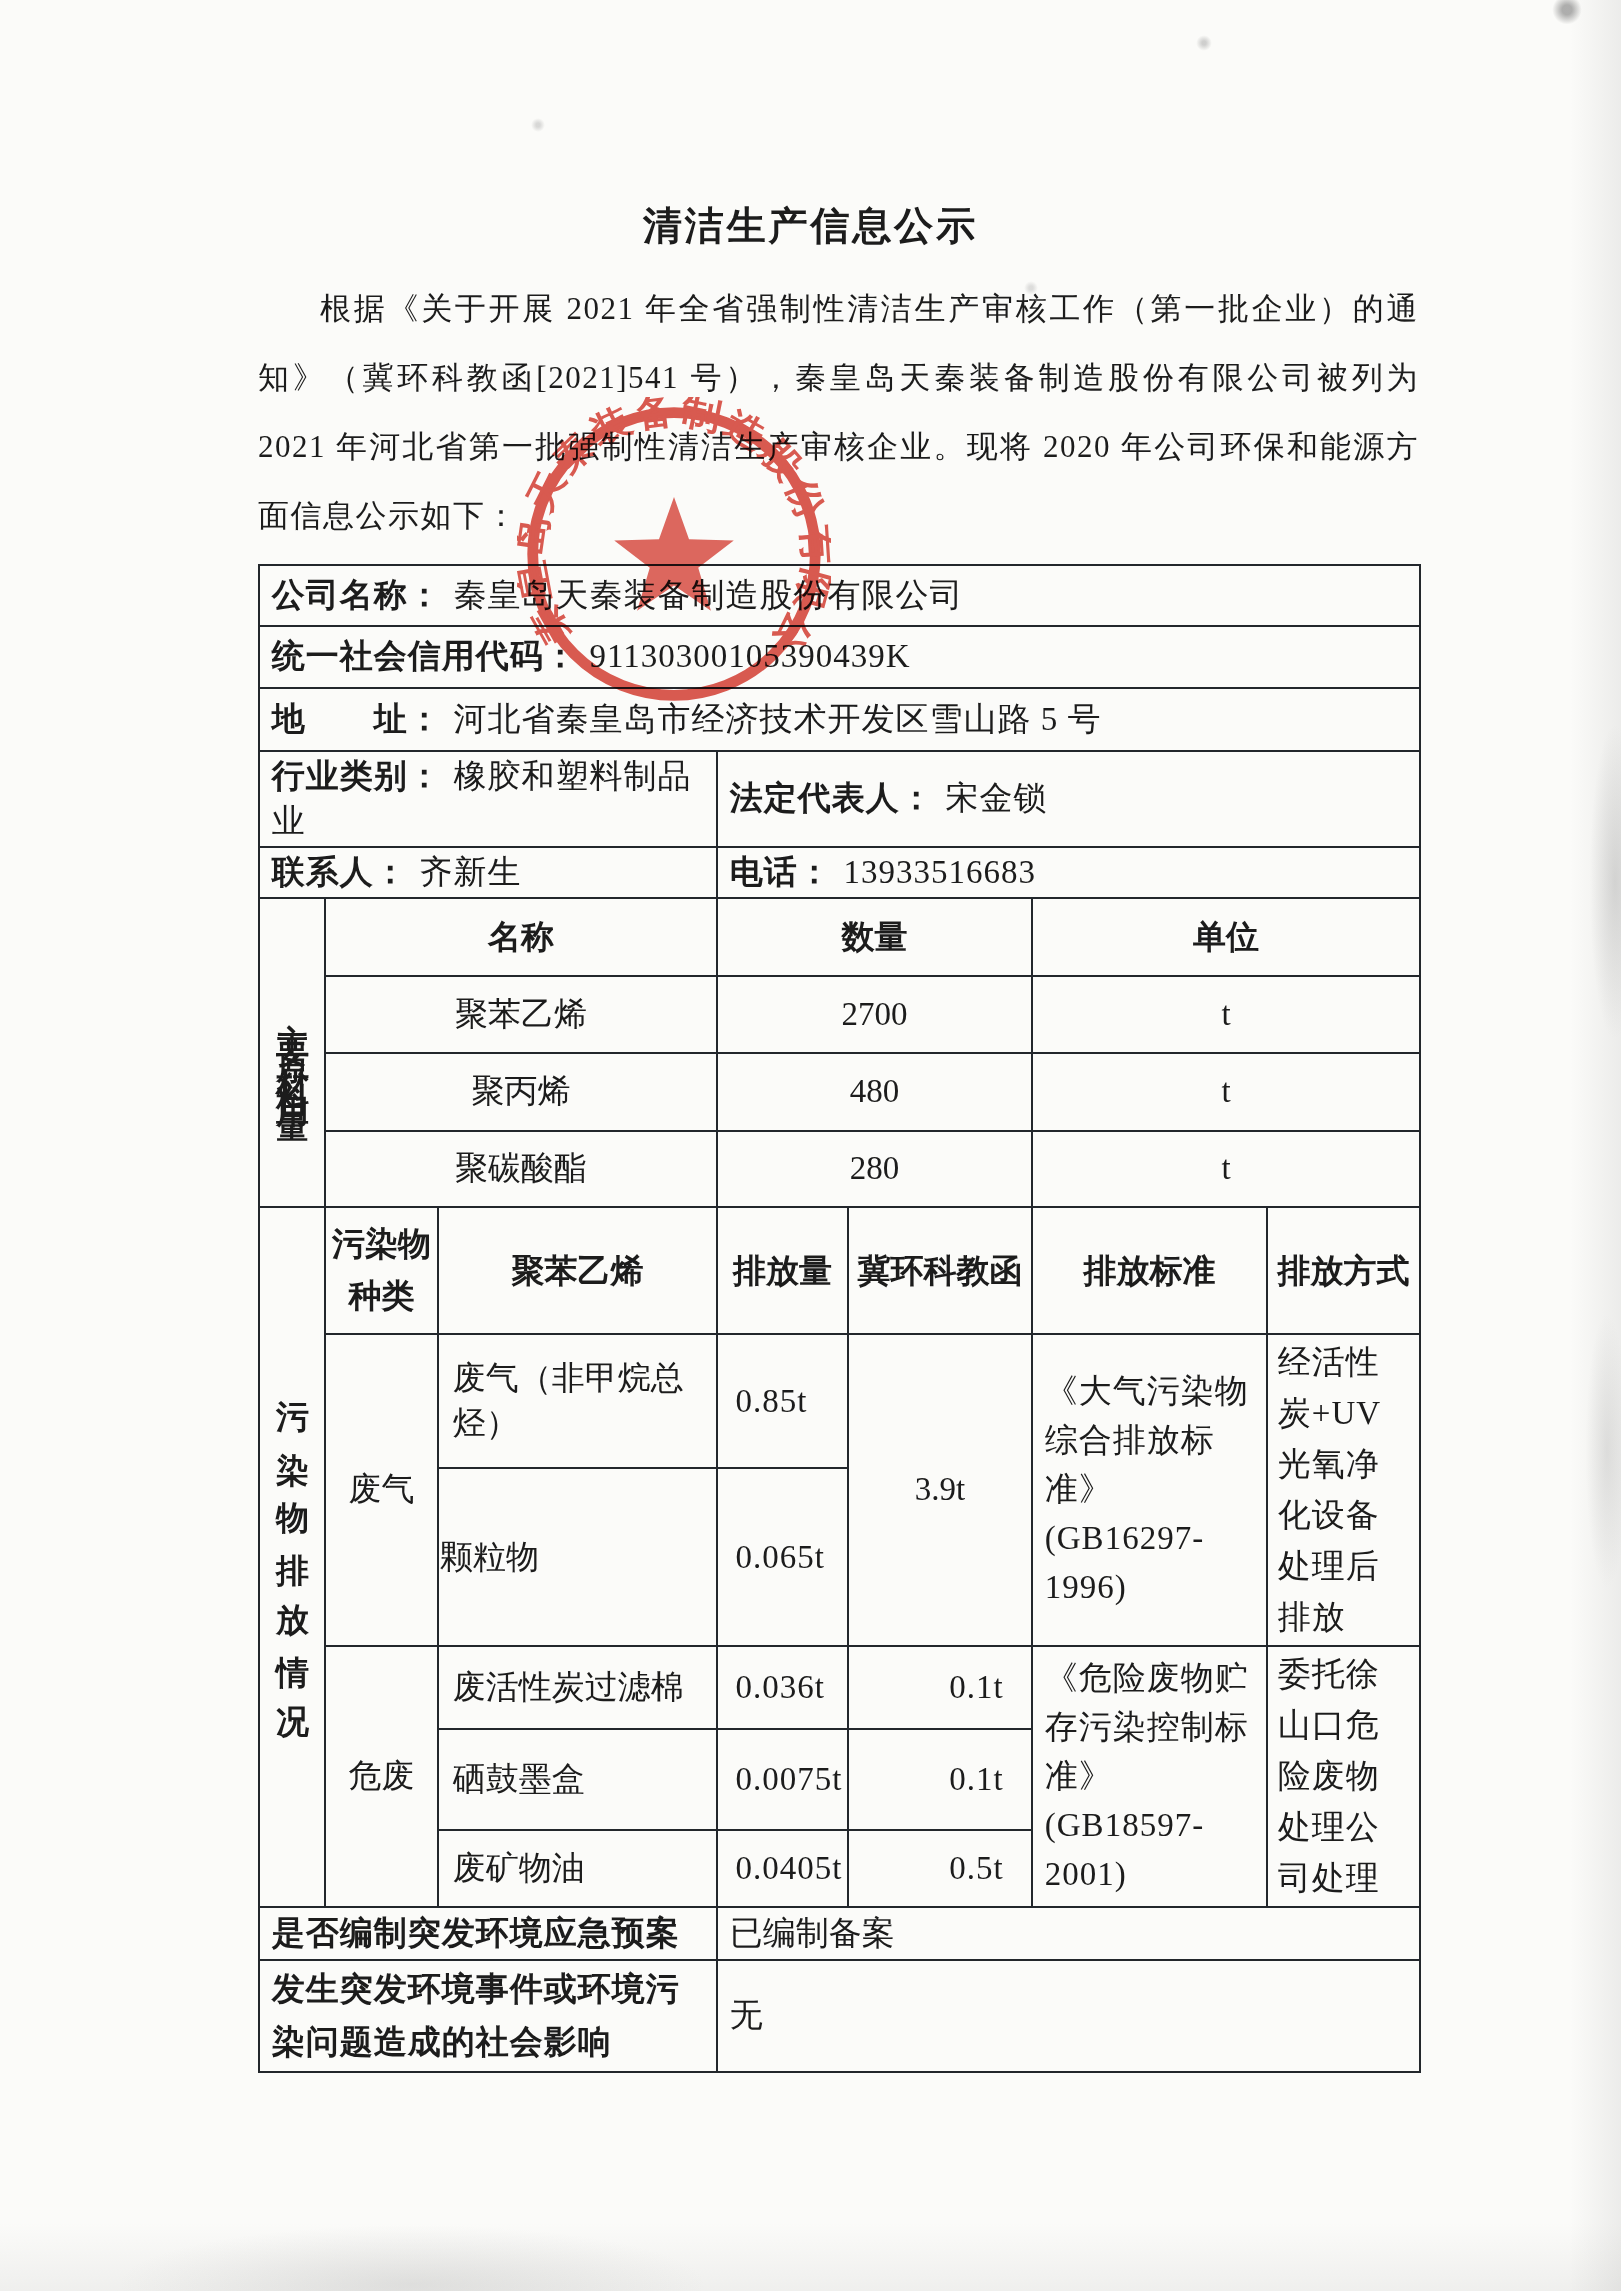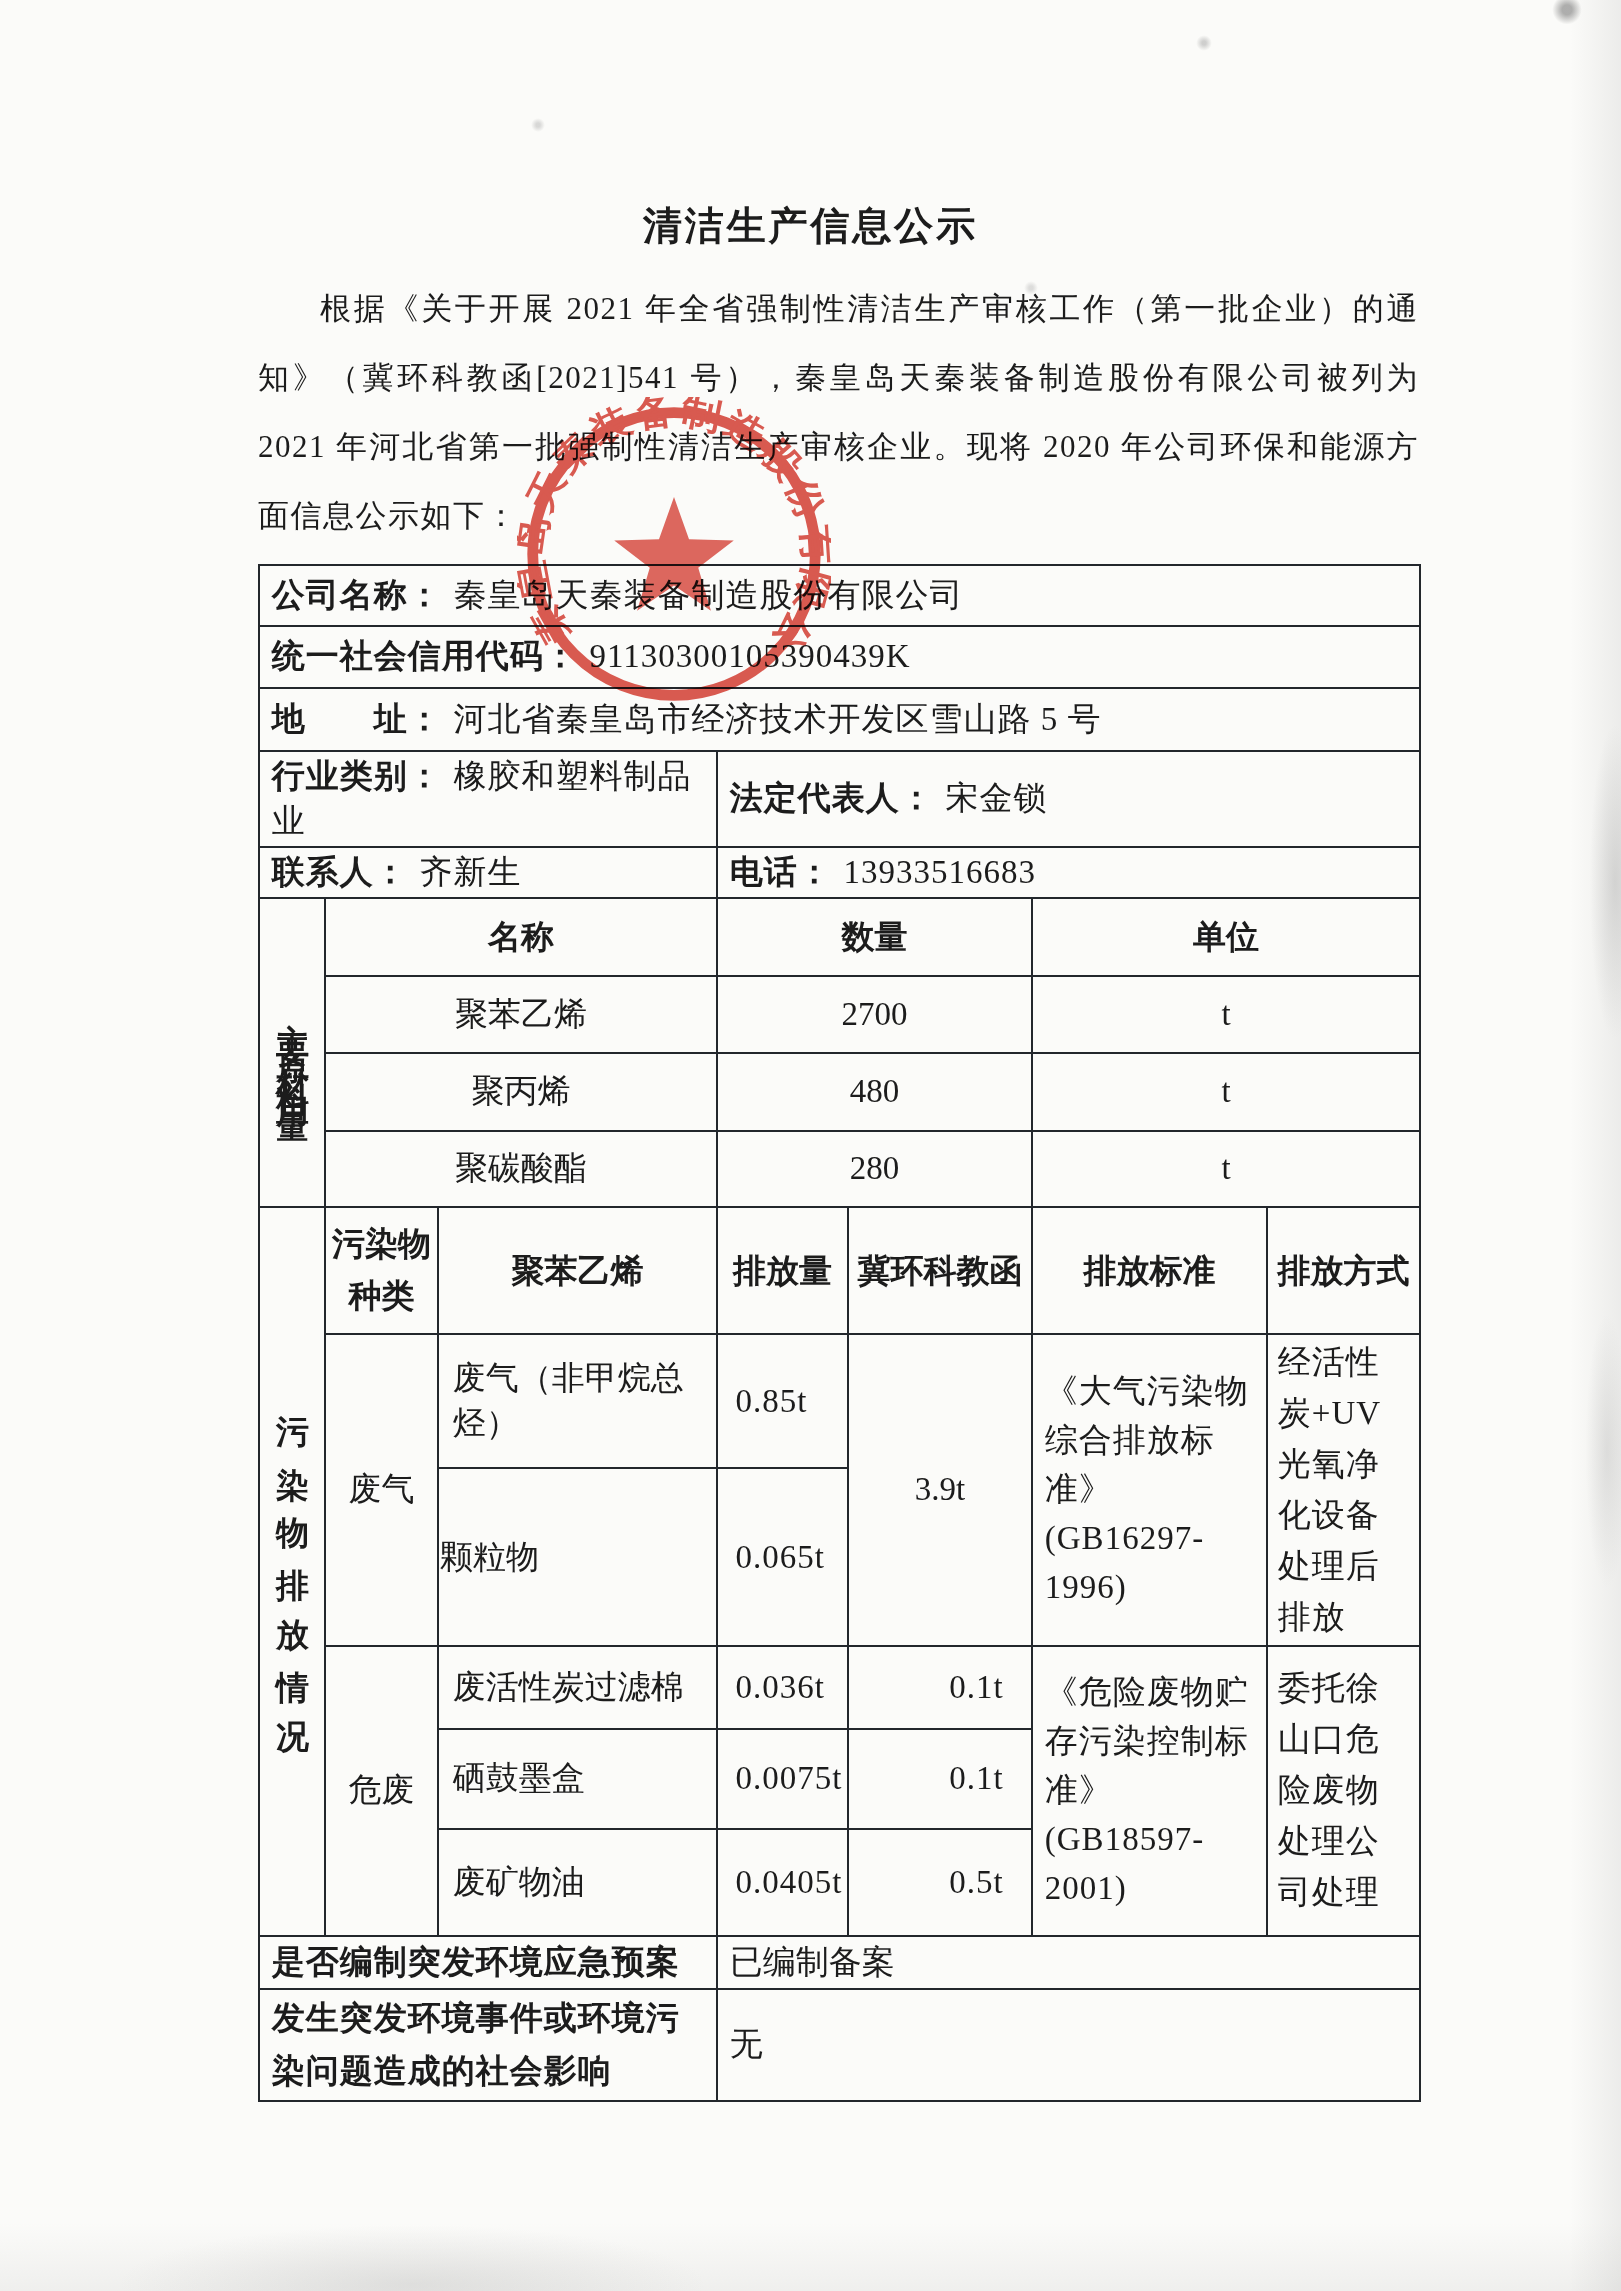--- a/index.html
+++ b/index.html
@@ -165,21 +165,21 @@
     <td class="num">0.036t</td>
     <td class="pnum">0.1t</td>
     <td rowspan="3" class="std">《危险废物贮存污染控制标准》(GB18597-2001)</td>
     <td rowspan="3" class="way">委托徐山口危险废物处理公司处理</td>
   </tr>
   <tr style="height:100px">
     <td style="padding-left:13.7px">硒鼓墨盒</td>
     <td class="num">0.0075t</td>
     <td class="pnum">0.1t</td>
   </tr>
-  <tr style="height:107px">
+  <tr style="height:77px">
     <td style="padding-left:13.7px">废矿物油</td>
     <td class="num">0.0405t</td>
     <td class="pnum">0.5t</td>
   </tr>
 
   <tr style="height:53px">
     <td colspan="3" class="lbl">是否编制突发环境应急预案</td>
     <td colspan="4">已编制备案</td>
   </tr>
   <tr style="height:78px">

